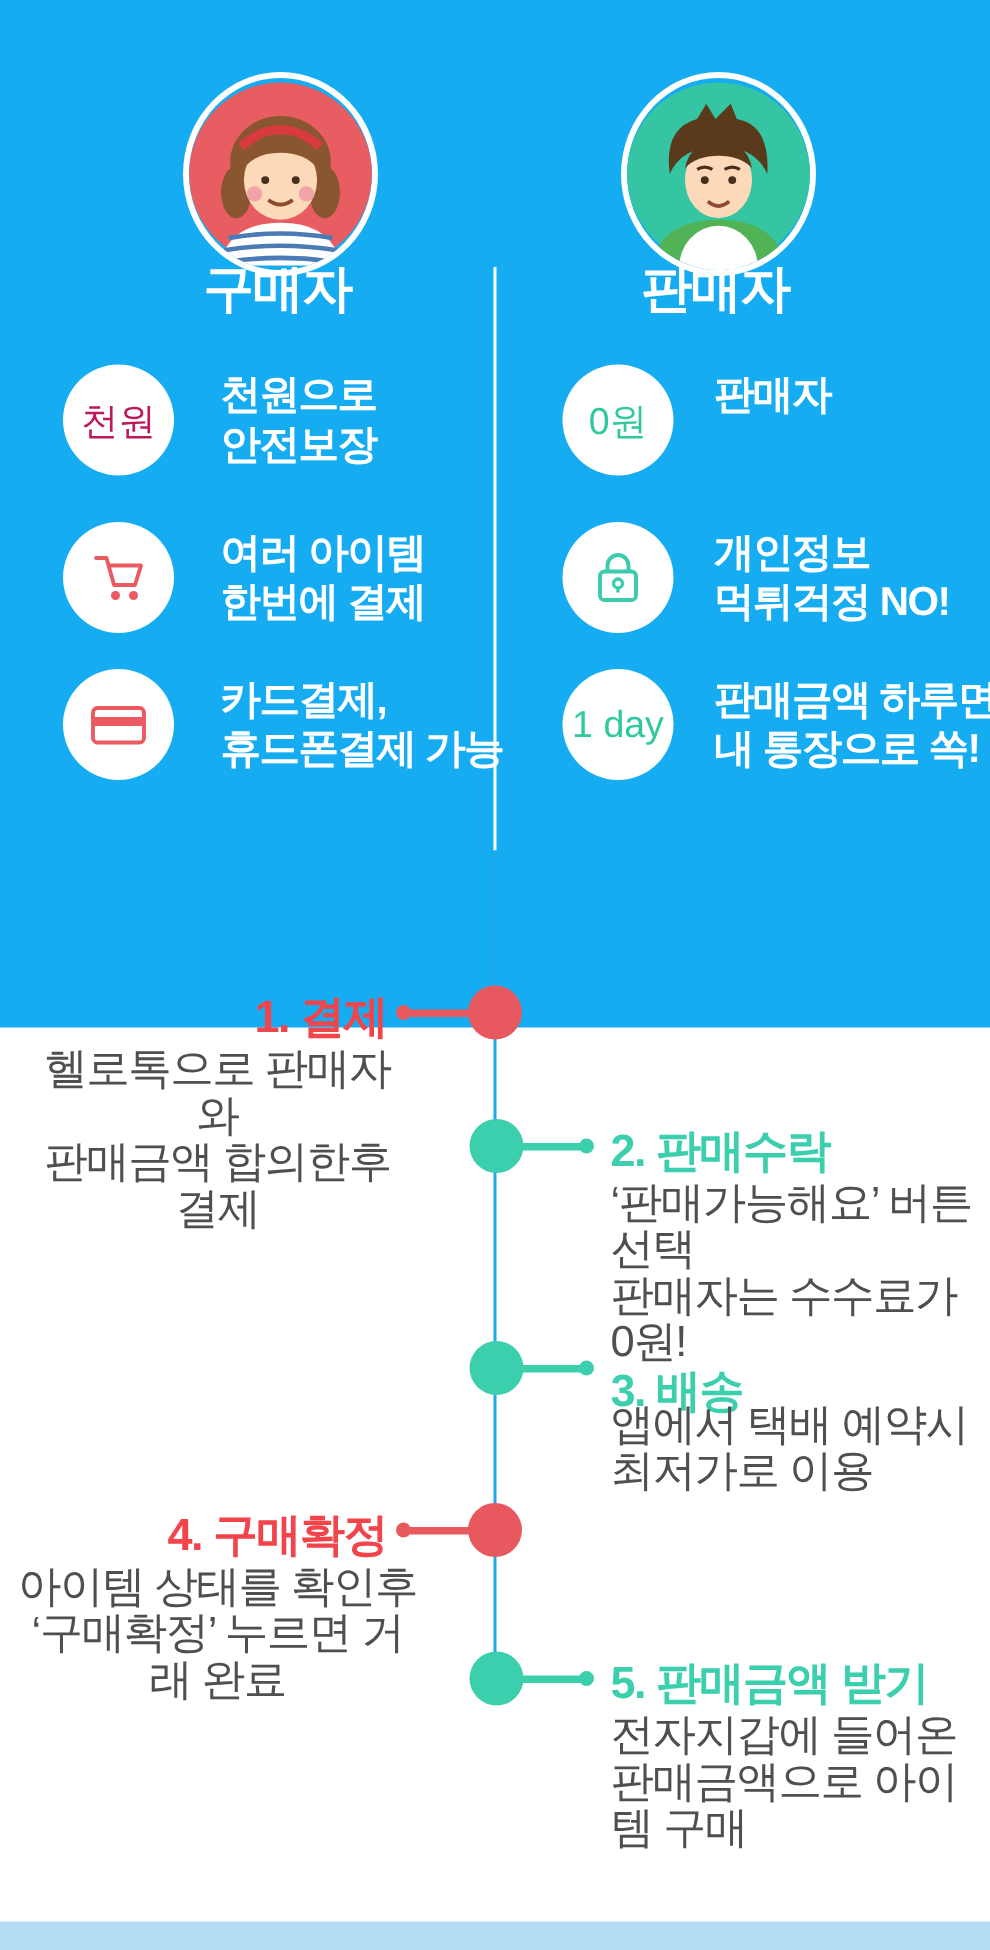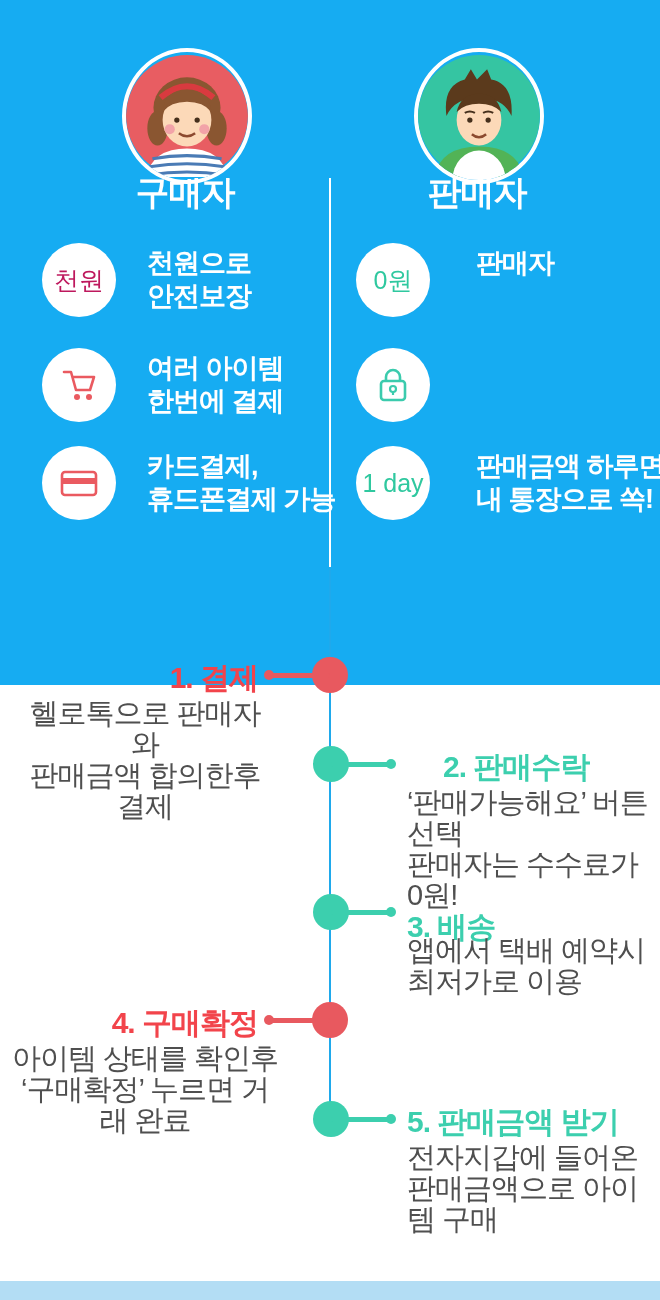--- a/index.html
+++ b/index.html
@@ -12,21 +12,21 @@
   .avatar{position:absolute;top:48px;width:122px;height:128px;border:4px solid #ffffff;border-radius:50%;overflow:hidden;}
   .avatar svg{display:block;width:100%;height:100%;}
   .avatar-buyer{left:122px;}
   .avatar-seller{left:414px;}
   .col-title{position:absolute;top:170px;width:160px;text-align:center;color:#ffffff;font-size:34px;font-weight:bold;letter-spacing:-1px;}
   .col-title.buyer{left:105px;}
   .col-title.seller{left:397px;}
   .top-divider{position:absolute;left:329px;top:178px;width:2px;height:389px;background:#ffffff;}
   .feat-circle{position:absolute;width:74px;height:74px;background:#ffffff;border-radius:50%;display:flex;align-items:center;justify-content:center;}
   .feat-circle.l{left:42px;}
-  .feat-circle.r{left:356px;}
+  .feat-circle.r{left:375px;}
   .row1{top:243px;} .row2{top:348px;} .row3{top:446px;}
   .badge-red{color:#be185d;font-size:25px;font-weight:500;}
   .badge-teal{color:#2FC89F;font-size:25px;font-weight:500;}
   .feat-text{position:absolute;color:#ffffff;font-size:27px;font-weight:bold;line-height:33px;letter-spacing:-1px;}
   .feat-text.l{left:147px;}
   .feat-text.r{left:476px;}
   .t1{top:247px;} .t2{top:352px;} .t3{top:450px;}
   
   .vline{position:absolute;left:329px;top:567px;width:2px;height:552px;background:#1FA9EC;}
   .node{position:absolute;width:36px;height:36px;border-radius:50%;}
@@ -137,20 +137,24 @@
     </div>
 
     <div class="feat-circle r row2">
       <svg width="42" height="42" viewBox="0 0 42 42">
         <rect x="9" y="17" width="24" height="19" rx="3" fill="none" stroke="#3BCBAD" stroke-width="2.6"></rect>
         <path d="M14,17 L14,13 a7,7 0 0 1 14,0 L28,17" fill="none" stroke="#3BCBAD" stroke-width="2.6"></path>
         <circle cx="21" cy="25" r="3" fill="none" stroke="#3BCBAD" stroke-width="2.2"></circle>
         <line x1="21" y1="27" x2="21" y2="31" stroke="#3BCBAD" stroke-width="2.2"></line>
       </svg>
     </div>
+    <div class="feat-text r t2">
+      <div>개인정보</div>
+      <div>먹튀걱정 NO!</div>
+    </div>
 
     <div class="feat-circle r row3">
       <span class="badge-teal">1 day</span>
     </div>
     <div class="feat-text r t3">
       <div>판매금액 하루면</div>
       <div>내 통장으로 쏙!</div>
     </div>
   </div>
 
@@ -161,21 +165,21 @@
   <div class="mini-dot red" style="left:264px;top:670px;"></div>
   <div class="step-label red left-side" style="top:658px;">1. 결제</div>
   <div class="step-desc centered" style="left:25px;top:698px;width:240px;">
     <div>헬로톡으로 판매자와</div>
     <div>판매금액 합의한후 결제</div>
   </div>
 
   <div class="node teal" style="left:313px;top:746px;"></div>
   <div class="conn teal" style="left:331px;top:762px;width:60px;"></div>
   <div class="mini-dot teal" style="left:386px;top:759px;"></div>
-  <div class="step-label teal right-side" style="top:747px;margin-left:36px;">2. 판매수락</div>
+  <div class="step-label teal right-side" style="top:747px;">2. 판매수락</div>
   <div class="step-desc right-side" style="top:787px;">
     <div>‘판매가능해요’ 버튼 선택</div>
     <div>판매자는 수수료가 0원!</div>
   </div>
 
   <div class="node teal" style="left:313px;top:894px;"></div>
   <div class="conn teal" style="left:331px;top:910px;width:60px;"></div>
   <div class="mini-dot teal" style="left:386px;top:907px;"></div>
   <div class="step-label teal right-side" style="top:863px;margin-top:44px;">3. 배송</div>
   <div class="step-desc right-side" style="top:935px;">

